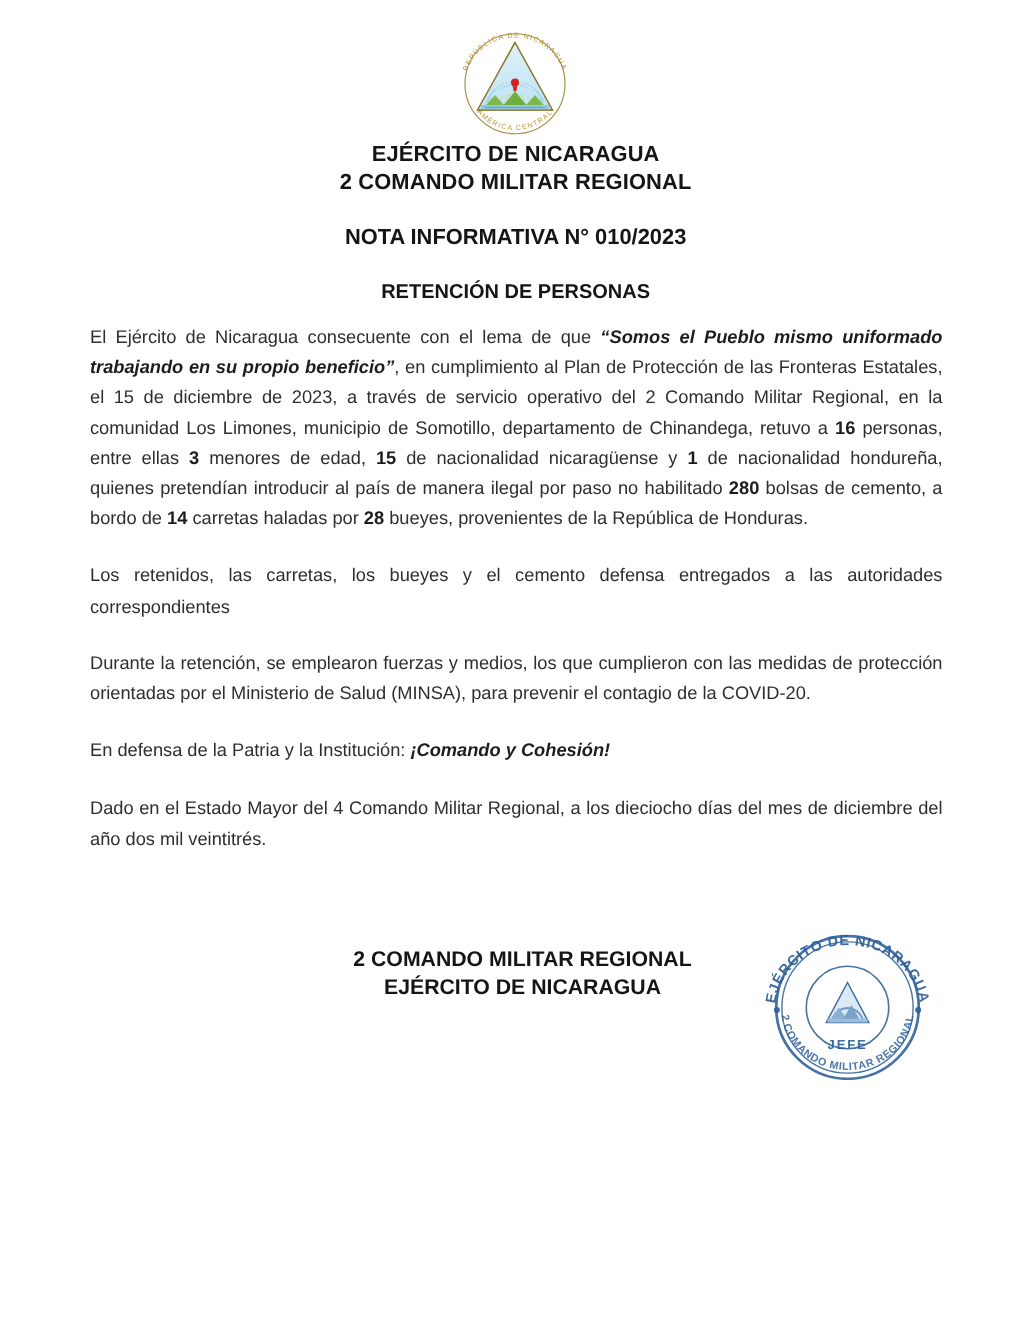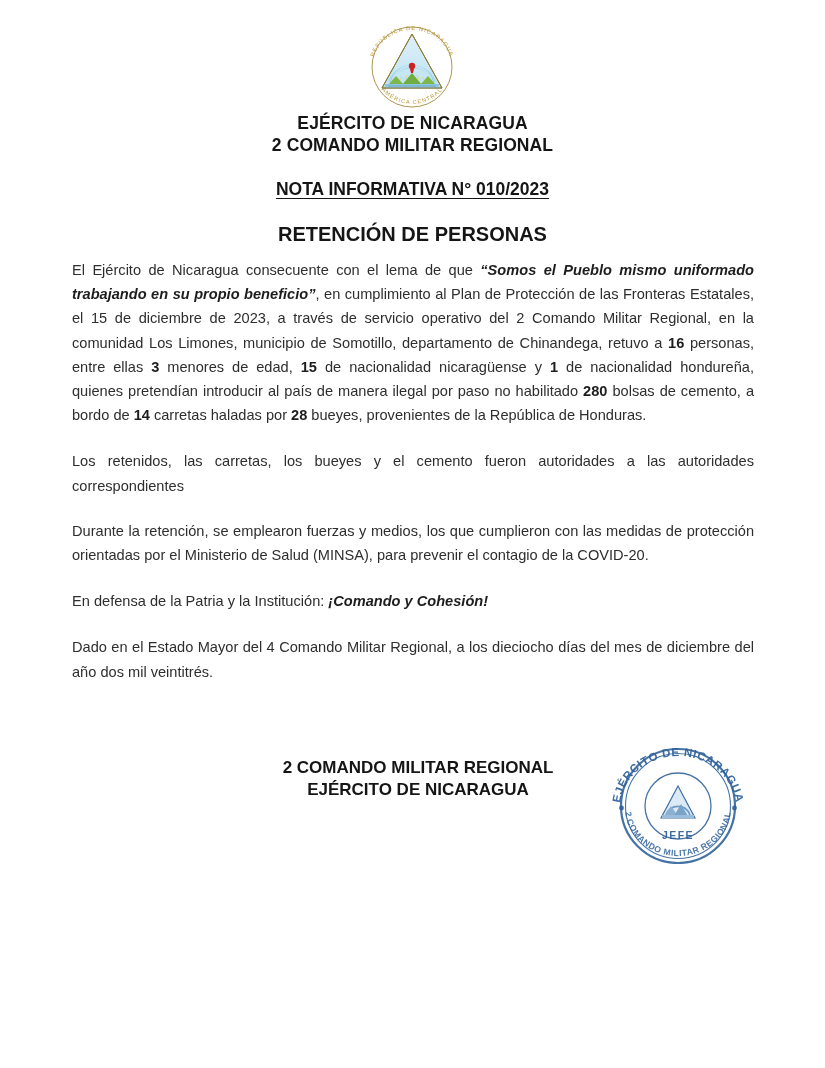--- a/index.html
+++ b/index.html
@@ -46,26 +46,25 @@
     line-height: 22px;
   }
   .nota-line {
     margin-top: 22px;
     font-size: 17.5px;
     font-weight: bold;
     color: #151515;
     line-height: 22px;
   }
   .nota-line span.u {
-    text-decoration: underline;
     text-underline-offset: 3px;
   }
   .subject-line {
     margin-top: 23px;
-    font-size: 20px;
+    font-size: 16px;
     font-weight: bold;
     color: #151515;
     line-height: 22px;
   }
 
   
   .body-block {
     position: absolute;
     left: 72px;
     top: 258px;
@@ -173,21 +172,21 @@
     <div class="org-line">EJÉRCITO DE NICARAGUA</div>
     <div class="org-line">2 COMANDO MILITAR REGIONAL</div>
     <div class="nota-line">
       <span class="u">NOTA INFORMATIVA N° 010/2023</span>
     </div>
     <div class="subject-line">RETENCIÓN DE PERSONAS</div>
   </div>
 
   <div class="body-block">
     <p class="para">El Ejército de Nicaragua consecuente con el lema de que <span class="bi">“Somos el Pueblo mismo uniformado trabajando en su propio beneficio”</span>, en cumplimiento al Plan de Protección de las Fronteras Estatales, el 15 de diciembre de 2023, a través de servicio operativo del 2 Comando Militar Regional, en la comunidad Los Limones, municipio de Somotillo, departamento de Chinandega, retuvo a <span class="b">16</span> personas, entre ellas <span class="b">3</span> menores de edad, <span class="b">15</span> de nacionalidad nicaragüense y <span class="b">1</span> de nacionalidad hondureña, quienes pretendían introducir al país de manera ilegal por paso no habilitado <span class="b">280</span> bolsas de cemento, a bordo de <span class="b">14</span> carretas haladas por <span class="b">28</span> bueyes, provenientes de la República de Honduras.</p>
-    <p class="para tight">Los retenidos, las carretas, los bueyes y el cemento fueron autoridades a las autoridades correspondientes</p>
+    <p class="para tight">Los retenidos, las carretas, los bueyes y el cemento defensa entregados a las autoridades correspondientes</p>
     <p class="para">Durante la retención, se emplearon fuerzas y medios, los que cumplieron con las medidas de protección orientadas por el Ministerio de Salud (MINSA), para prevenir el contagio de la COVID-20.</p>
     <p class="para">En defensa de la Patria y la Institución: <span class="bi">¡Comando y Cohesión!</span></p>
     <p class="para">Dado en el Estado Mayor del 4 Comando Militar Regional, a los dieciocho días del mes de diciembre del año dos mil veintitrés.</p>
   </div>
 
   <div class="signature-block">
     <div class="sig-line">2 COMANDO MILITAR REGIONAL</div>
     <div class="sig-line">EJÉRCITO DE NICARAGUA</div>
   </div>
 

